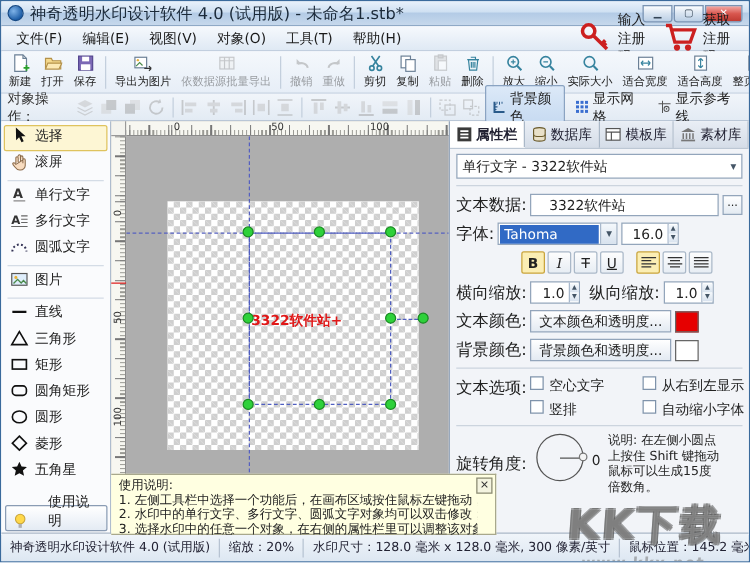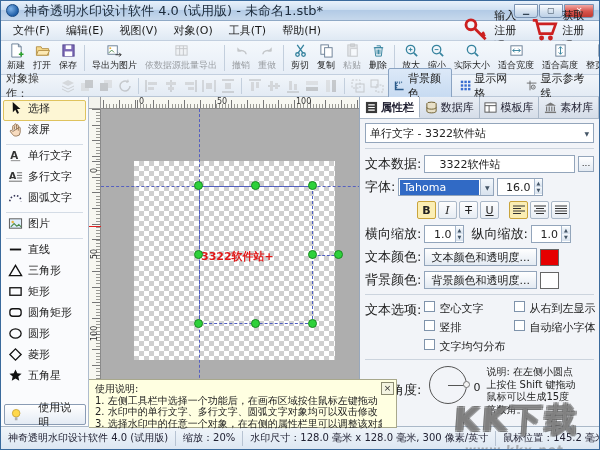--- a/index.html
+++ b/index.html
@@ -59,21 +59,21 @@
   .toolbox { position:absolute; left:0; top:0; width:88px; height:331px;
     background:#fafbfd; border-right:1px solid #aebccd; padding:3px 2px; }
   .tool-item { display:flex; align-items:flex-start; gap:5px; height:21px; padding:0 4px;
     border:1px solid transparent; border-radius:2px; }
   .tool-item svg { width:15px; height:15px; flex:0 0 auto; }
   .tool-item .tb-label { font-size:11px; white-space:nowrap; }
   .tool-item.selected { background:#fdf6d4; border-color:#dfc35e; }
   .tool-sep { height:1px; background:#d4dce6; margin:2px 3px; }
   .help-btn { position:absolute; left:3px; bottom:3px; width:82px; height:21px;
     border:1px solid #8a9cb4; border-radius:2px; background:linear-gradient(#ffffff,#e4ebf4);
-    display:flex; align-items:center; gap:16px; padding:0 5px; font-size:11px; }
+    display:flex; align-items:flex-end; gap:16px; padding:0 5px; font-size:11px; }
   .help-btn svg { width:13px; height:14px; }
 
   
   .canvas-wrap { position:absolute; left:88px; top:0; width:308px; height:331px; background:#b8b8b8; }
   .ruler-corner { position:absolute; left:0; top:0; width:12px; height:12px; background:#f3f3ee; border-right:1px solid #999; border-bottom:1px solid #999; }
   .hruler { position:absolute; left:12px; top:0; width:285px; height:12px; background:#f7f7f1; border-bottom:1px solid #8a8a8a;
     background-image:repeating-linear-gradient(to right,#777 0 1px,transparent 1px 15.7px),
                      repeating-linear-gradient(to right,#9a9a94 0 1px,transparent 1px 3.14px);
     background-size:auto 8px, auto 4px; background-position:36px bottom,36px bottom; background-repeat:repeat-x; }
   .hruler .rnum { position:absolute; top:0; font-size:8px; color:#333; }
@@ -753,24 +753,20 @@
                 <span>从右到左显示</span>
               </span>
             <span class="opt">
                 <span class="cb"></span>
                 <span>竖排</span>
               </span>
             <span class="opt">
                 <span class="cb"></span>
                 <span>自动缩小字体</span>
               </span>
-            <span class="opt">
-                <span class="cb"></span>
-                <span>文字均匀分布</span>
-              </span>
           </div>
         </div>
         <div class="pdivider"></div>
         <div class="rot-row">
           <span class="plabel" style="margin-top:15px">旋转角度:</span>
           <span class="dial">
             <span class="dial-line"></span>
             <span class="dial-knob"></span>
           </span>
           <span class="dial-val">0</span>

